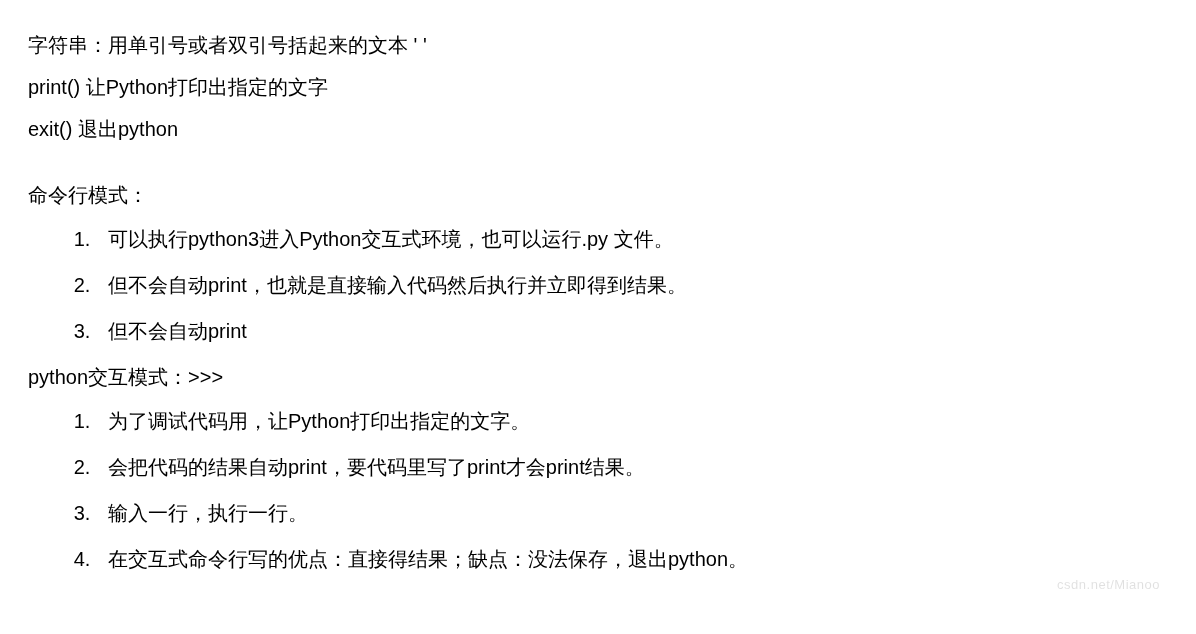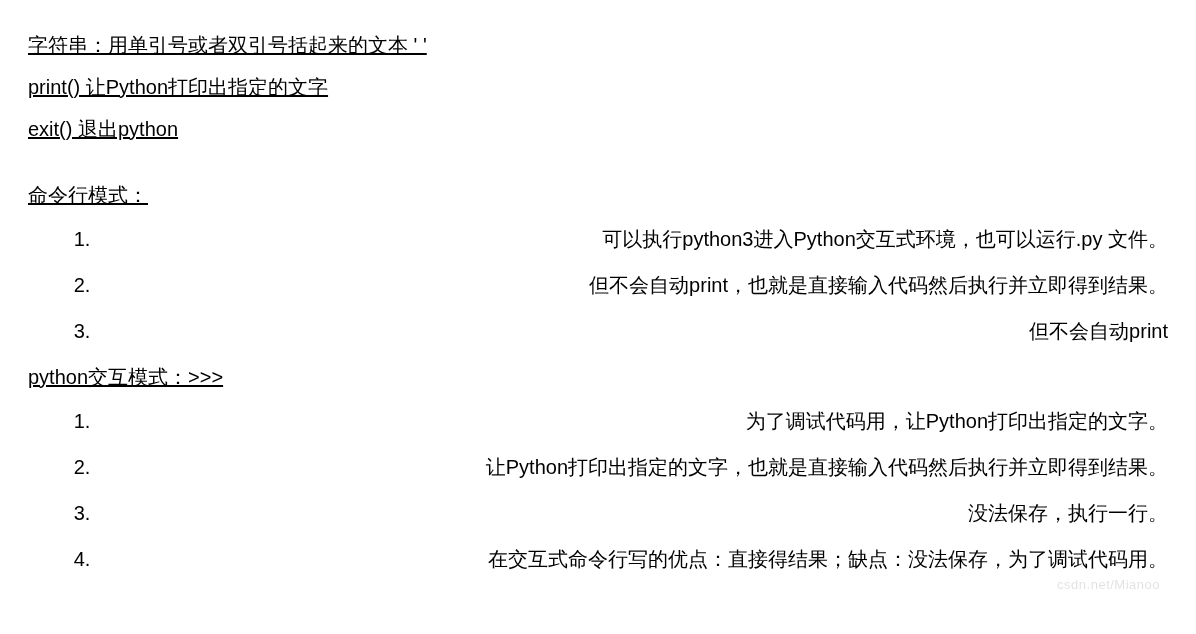--- a/index.html
+++ b/index.html
@@ -8,29 +8,27 @@
       line-height: 1.9;
       color: #000;
       background: #fff;
       padding: 18px 20px;
       max-width: 1196px;
       box-sizing: border-box;
       position: relative;
     }
     .para {
       margin: 0 0 4px 0;
-      text-decoration: underline;
     }
     .section-gap {
       margin-top: 28px;
     }
     ol {
       margin: 6px 0 6px 0;
       padding-left: 68px;
-      text-align: right;
     }
     ol li {
       padding-left: 12px;
       margin-bottom: 8px;
     }
     ol li::marker {
       font-variant-numeric: tabular-nums;
     }
     .watermark {
       position: absolute;
@@ -52,18 +50,18 @@
 <div class="para section-gap">命令行模式：</div>
 <ol>
   <li>可以执行python3进入Python交互式环境，也可以运行.py 文件。</li>
   <li> 但不会自动print，也就是直接输入代码然后执行并立即得到结果。</li>
   <li>但不会自动print</li>
 </ol>
 
 <div class="para">python交互模式：&gt;&gt;&gt;</div>
 <ol>
   <li>为了调试代码用，让Python打印出指定的文字。</li>
-  <li>让Python打印出指定的文字，也就是直接输入代码然后执行并立即得到结果。</li>
-  <li>没法保存，执行一行。</li>
-  <li>在交互式命令行写的优点：直接得结果；缺点：没法保存，为了调试代码用。</li>
+  <li>会把代码的结果自动print，要代码里写了print才会print结果。</li>
+  <li>输入一行，执行一行。</li>
+  <li>在交互式命令行写的优点：直接得结果；缺点：没法保存，退出python。</li>
 </ol>
 
 <div class="watermark">csdn.net/Mianoo</div>
 
 </body></html>

